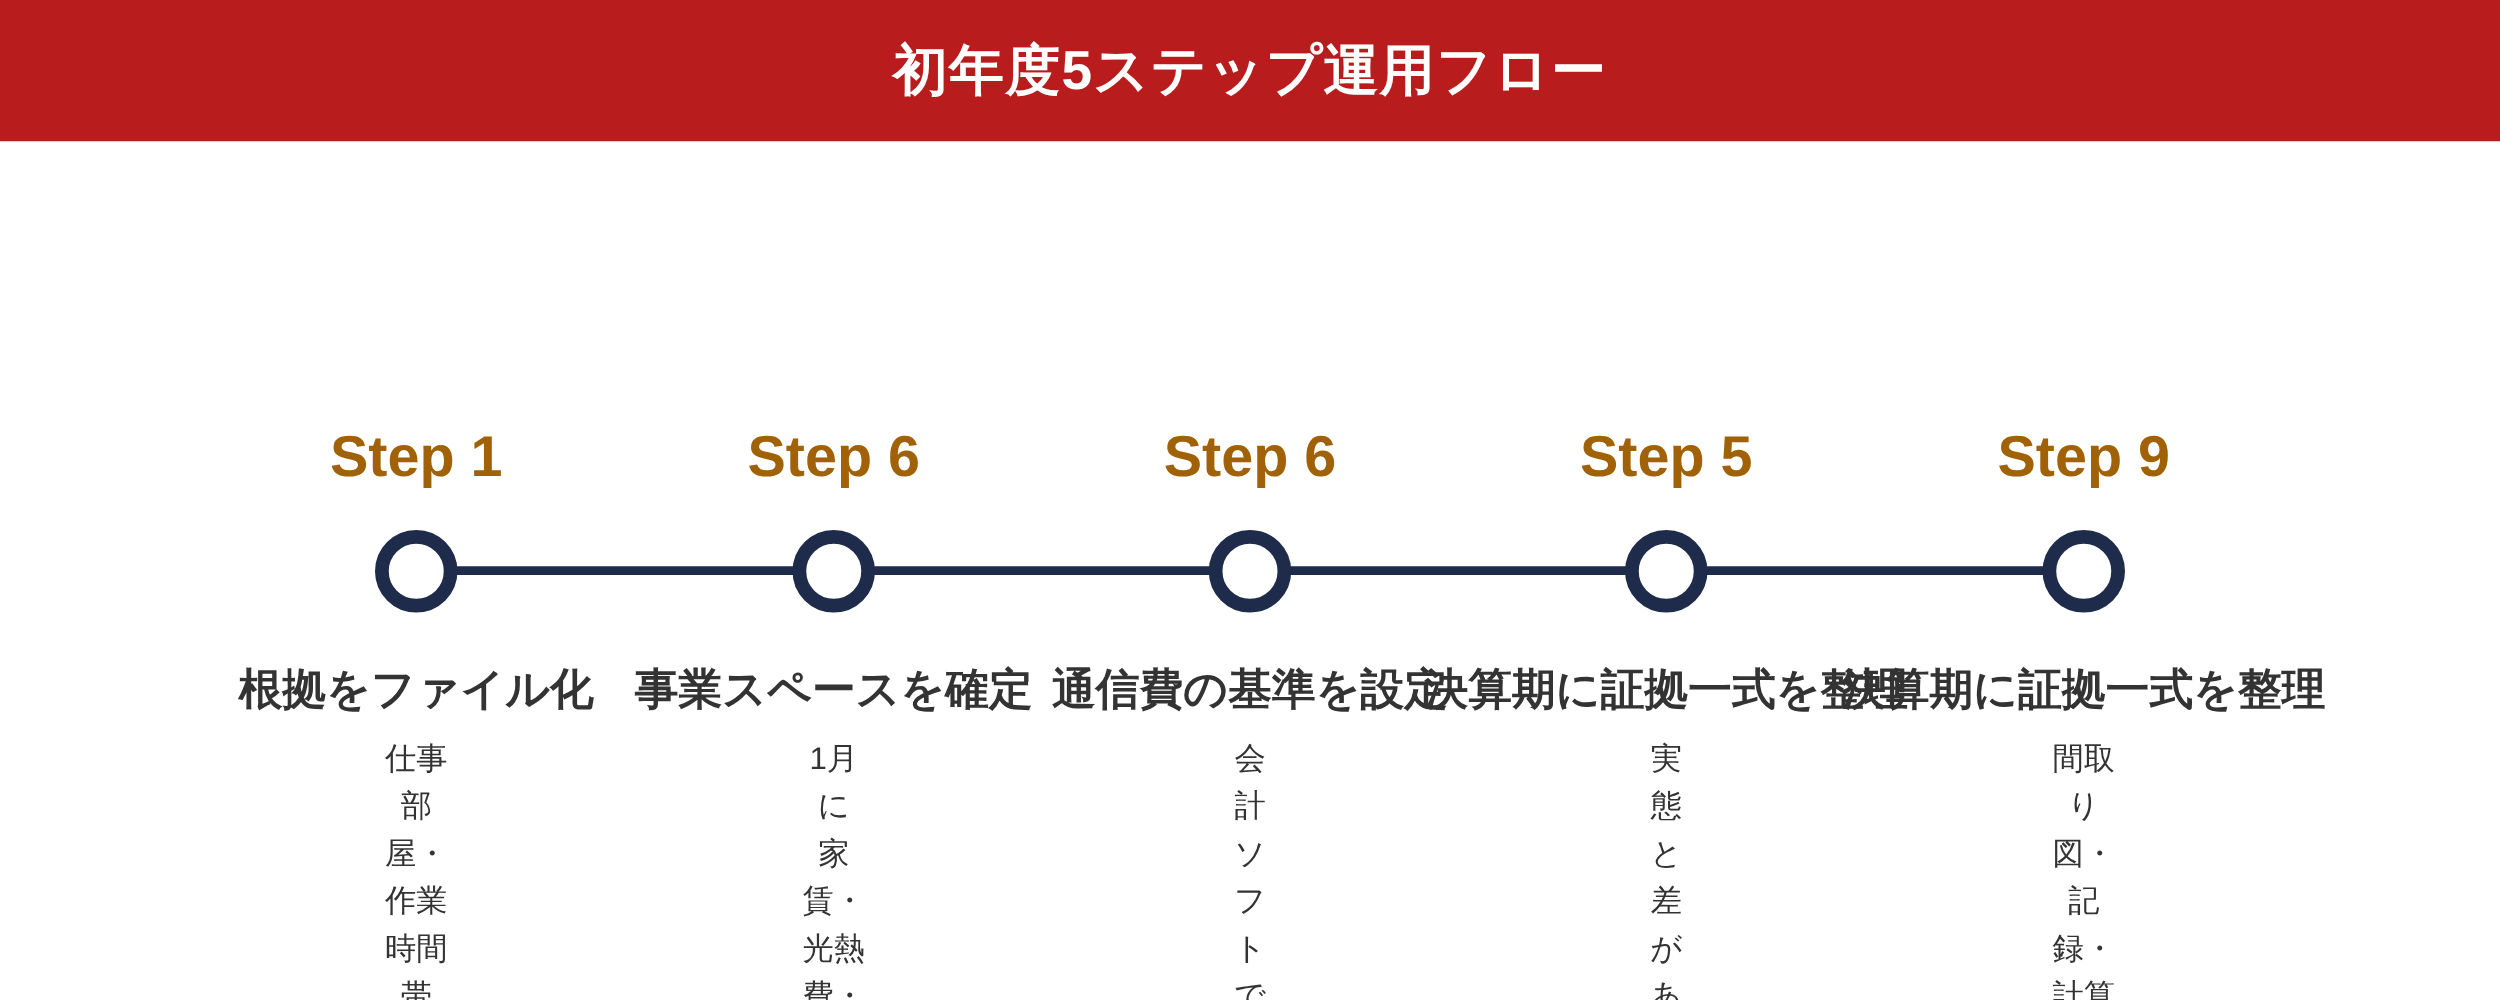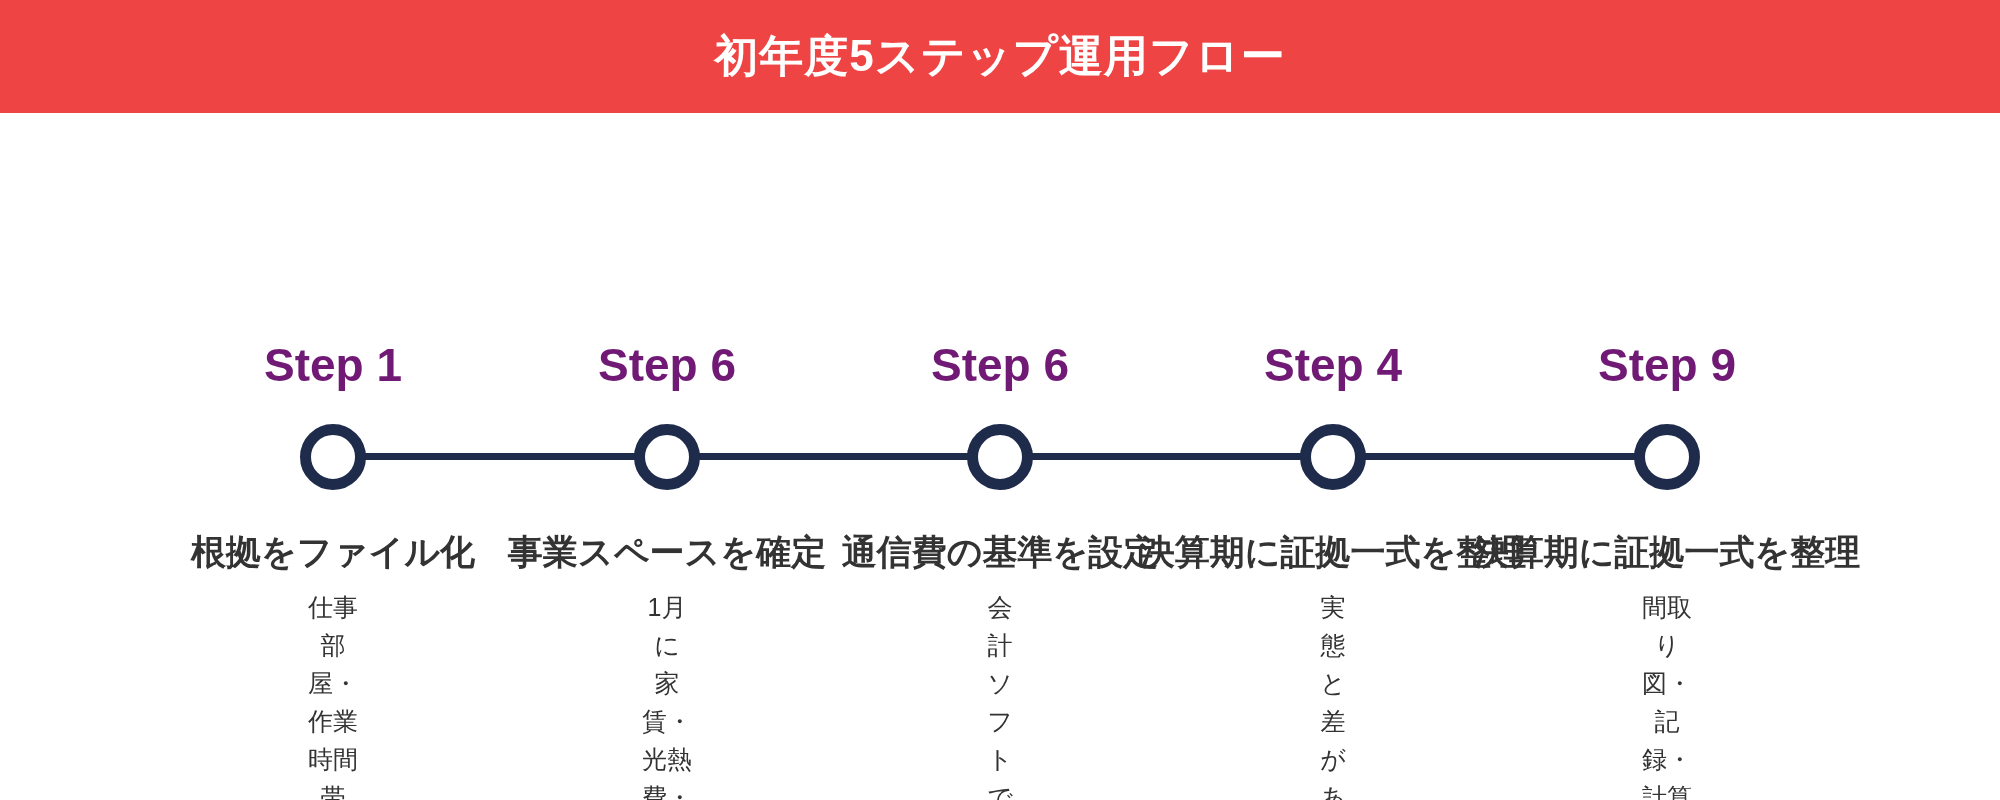--- a/index.html
+++ b/index.html
@@ -7,21 +7,21 @@
     width: 2000px; height: 800px;
     background: #ffffff;
     font-family: "Liberation Sans", sans-serif;
     overflow: hidden;
     position: relative;
   }
   .header-bar {
     position: absolute;
     left: 0; top: 0;
     width: 2000px; height: 113px;
-    background: #ef4444;
+    background: #b91c1c;
     display: flex;
     align-items: center;
     justify-content: center;
   }
   .page-title {
     color: #ffffff;
     font-size: 44px;
     font-weight: bold;
     letter-spacing: 1px;
   }
@@ -39,21 +39,21 @@
     background: #1e2b4b;
   }
   .step { position: absolute; left: 0; top: 0; width: 0; height: 0; }
   .step-label {
     position: absolute;
     left: var(--cx);
     top: 229px;           
     transform: translateX(-50%);
     font-size: 46px;
     font-weight: bold;
-    color: #701a75;
+    color: #a16207;
     white-space: nowrap;
     line-height: 1;
   }
   .step-circle {
     position: absolute;
     left: var(--cx);
     top: 311px;           
     transform: translateX(-50%);
     width: 66px; height: 66px;
     border: 11px solid #1e2b4b;
@@ -111,21 +111,21 @@
   </div>
 
   <div class="step" style="--cx:1000px">
     <div class="step-label">Step 6</div>
     <div class="step-circle"></div>
     <div class="step-title">通信費の基準を設定</div>
     <div class="step-desc">会計ソフトで毎月記録</div>
   </div>
 
   <div class="step" style="--cx:1333px">
-    <div class="step-label">Step 4</div>
+    <div class="step-label">Step 5</div>
     <div class="step-circle"></div>
     <div class="step-title">決算期に証拠一式を整理</div>
     <div class="step-desc">実態と差があれば期中
 に修正</div>
   </div>
 
   <div class="step" style="--cx:1667px">
     <div class="step-label">Step 9</div>
     <div class="step-circle"></div>
     <div class="step-title">決算期に証拠一式を整理</div>

